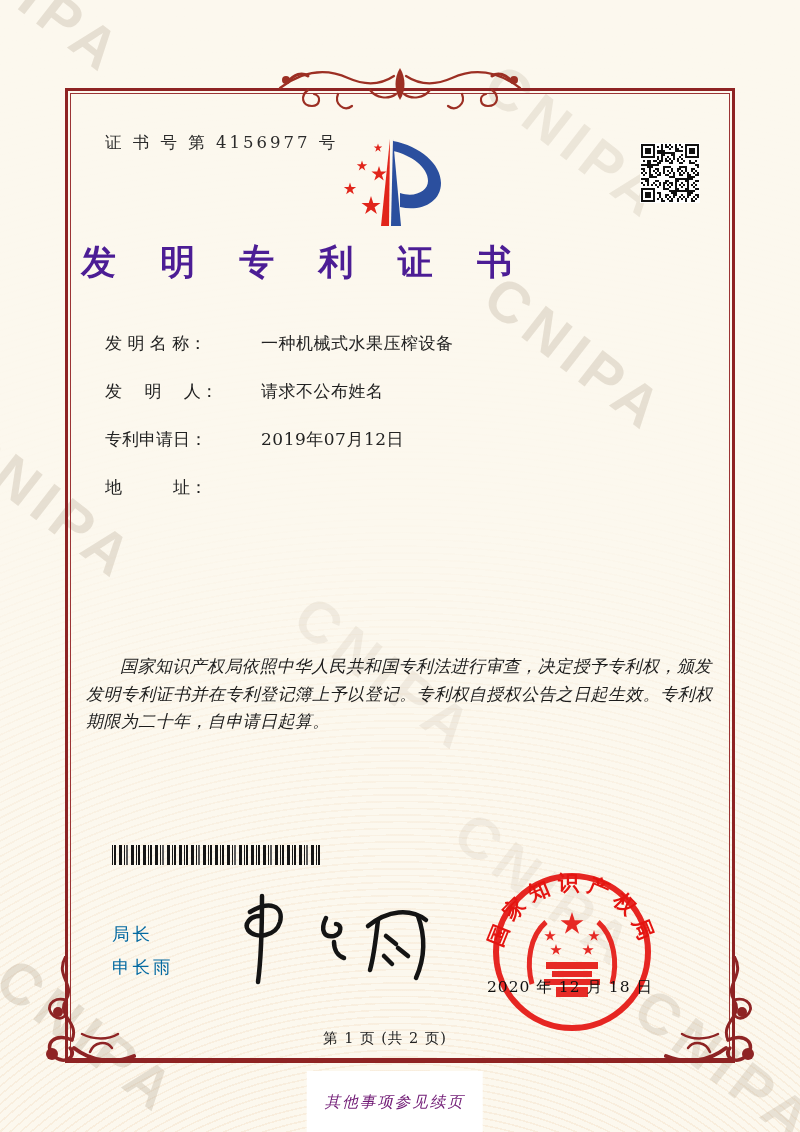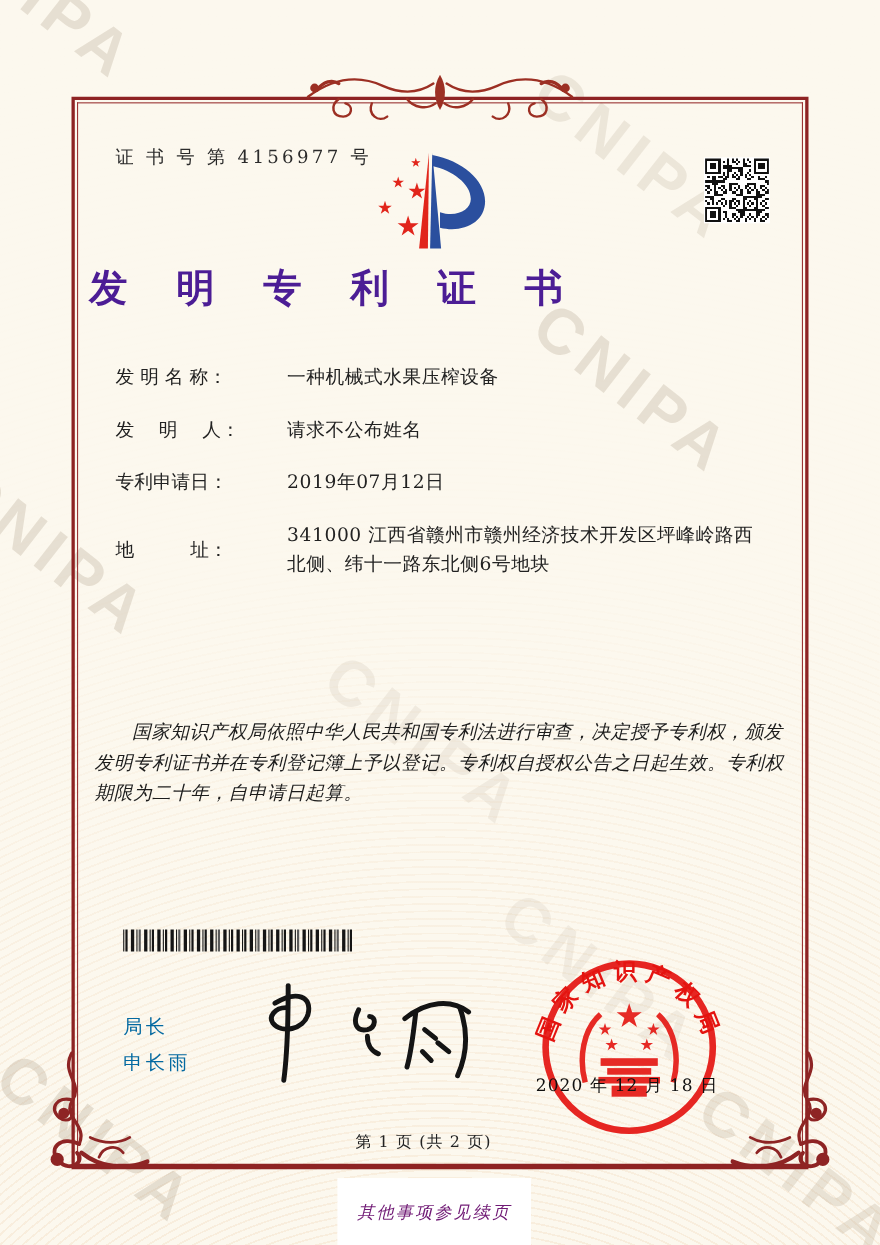--- a/index.html
+++ b/index.html
@@ -542,21 +542,20 @@
     <div class="frow">
       <span class="flabel">发　 明　 人：</span>
       <span class="fvalue">请求不公布姓名</span>
     </div>
     <div class="frow">
       <span class="flabel">专利申请日：</span>
       <span class="fvalue">2019年07月12日</span>
     </div>
     <div class="frow" style="margin-bottom:14px">
       <span class="flabel">地　　　址：</span>
-      <span class="fvalue">341000 江西省赣州市赣州经济技术开发区坪峰岭路西北侧、纬十一路东北侧6号地块</span>
     </div>
   </div>
 
   <div class="body-text">
     <p>国家知识产权局依照中华人民共和国专利法进行审查，决定授予专利权，颁发发明专利证书并在专利登记簿上予以登记。专利权自授权公告之日起生效。专利权期限为二十年，自申请日起算。</p>
   </div>
 
   <div class="barcode" id="barcode">
       <i style="width:1px;background:#151515"></i>
       <i style="width:1px"></i>

